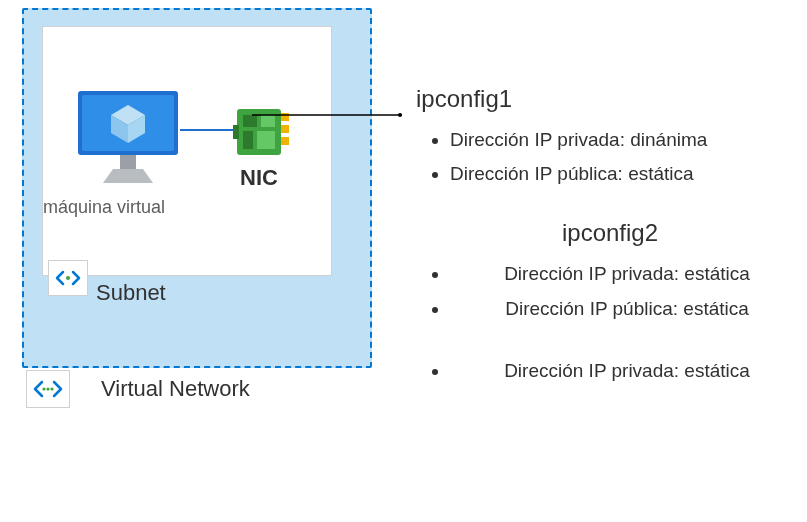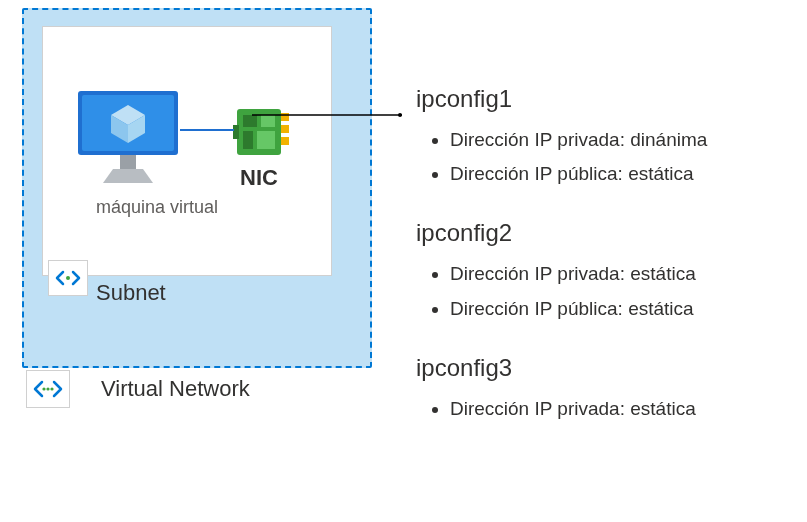--- a/index.html
+++ b/index.html
@@ -37,21 +37,21 @@
     left: 30px;
     top: 60px;
     width: 110px;
     height: 100px;
   }
   .vm-label {
     position: absolute;
     left: 0;
     top: 170px;
     width: 175px;
-    text-align: right;
+    text-align: left;
     font-size: 18px;
     color: #605e5c;
   }
   .nic-icon {
     position: absolute;
     left: 190px;
     top: 78px;
     width: 60px;
     height: 54px;
   }
@@ -114,21 +114,21 @@
     left: 414px;
     top: 85px;
     width: 390px;
   }
   .cfg-title {
     font-size: 24px;
     font-weight: 400;
     color: #323130;
     margin: 0 0 10px 2px;
   }
-  .cfg-block + .cfg-block { margin-top: 28px; }
+  .cfg-block + .cfg-block { margin-top: 28px; text-align: center; }
   ul.bullets {
     list-style: disc;
     margin: 0 0 0 6px;
     padding-left: 22px;
   }
   ul.bullets li {
     font-size: 19px;
     color: #323130;
     line-height: 1.8;
     margin-left: 8px;
@@ -218,19 +218,18 @@
 
   <div class="cfg-block">
     <div class="cfg-title">ipconfig2</div>
     <ul class="bullets">
       <li>Dirección IP privada: estática</li>
       <li>Dirección IP pública: estática</li>
     </ul>
   </div>
 
   <div class="cfg-block">
-    <div class="cfg-title">ipconfig3</div>
     <ul class="bullets">
       <li>Dirección IP privada: estática</li>
     </ul>
   </div>
 
 </div>
 
 </body></html>

